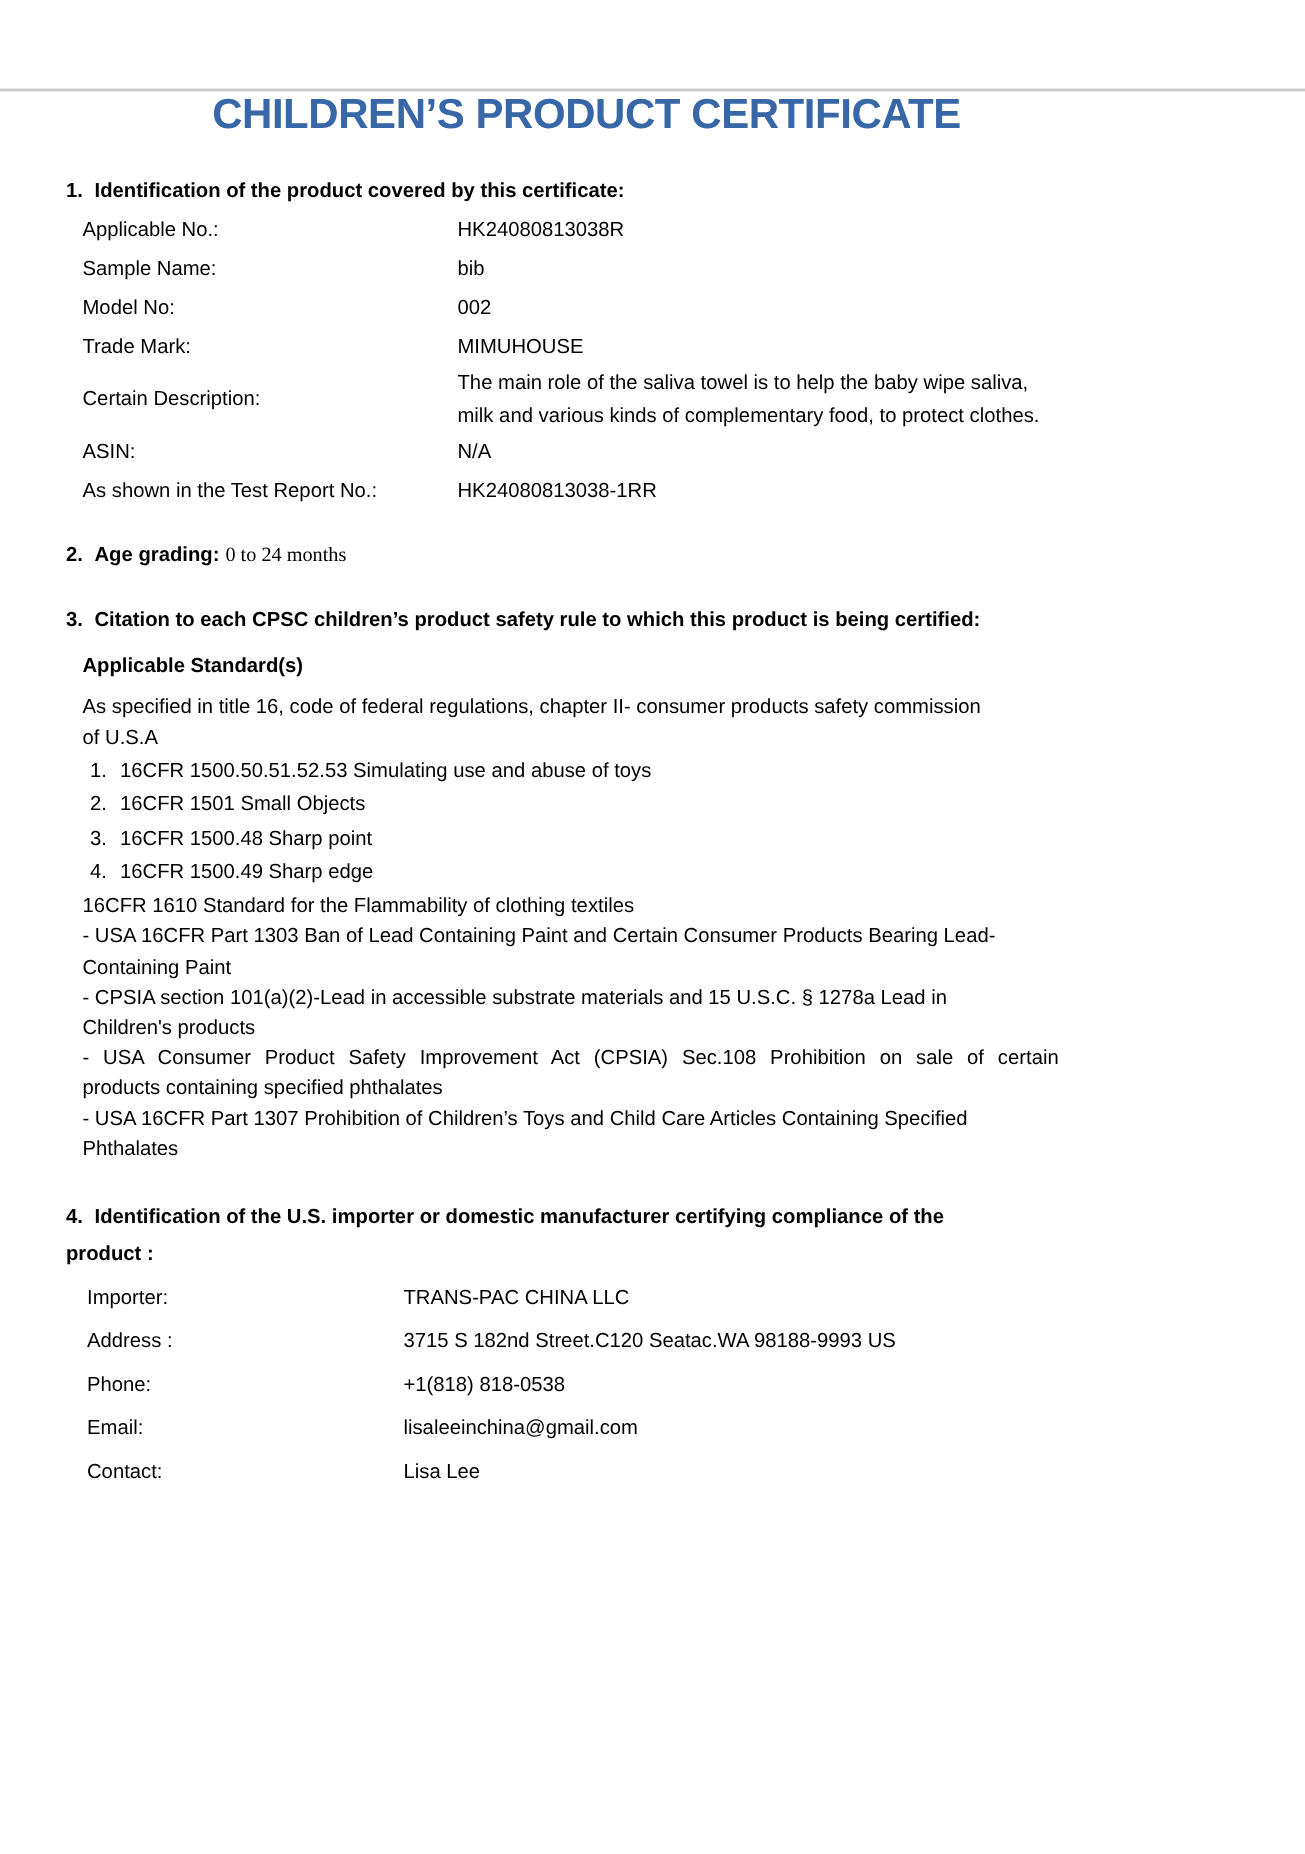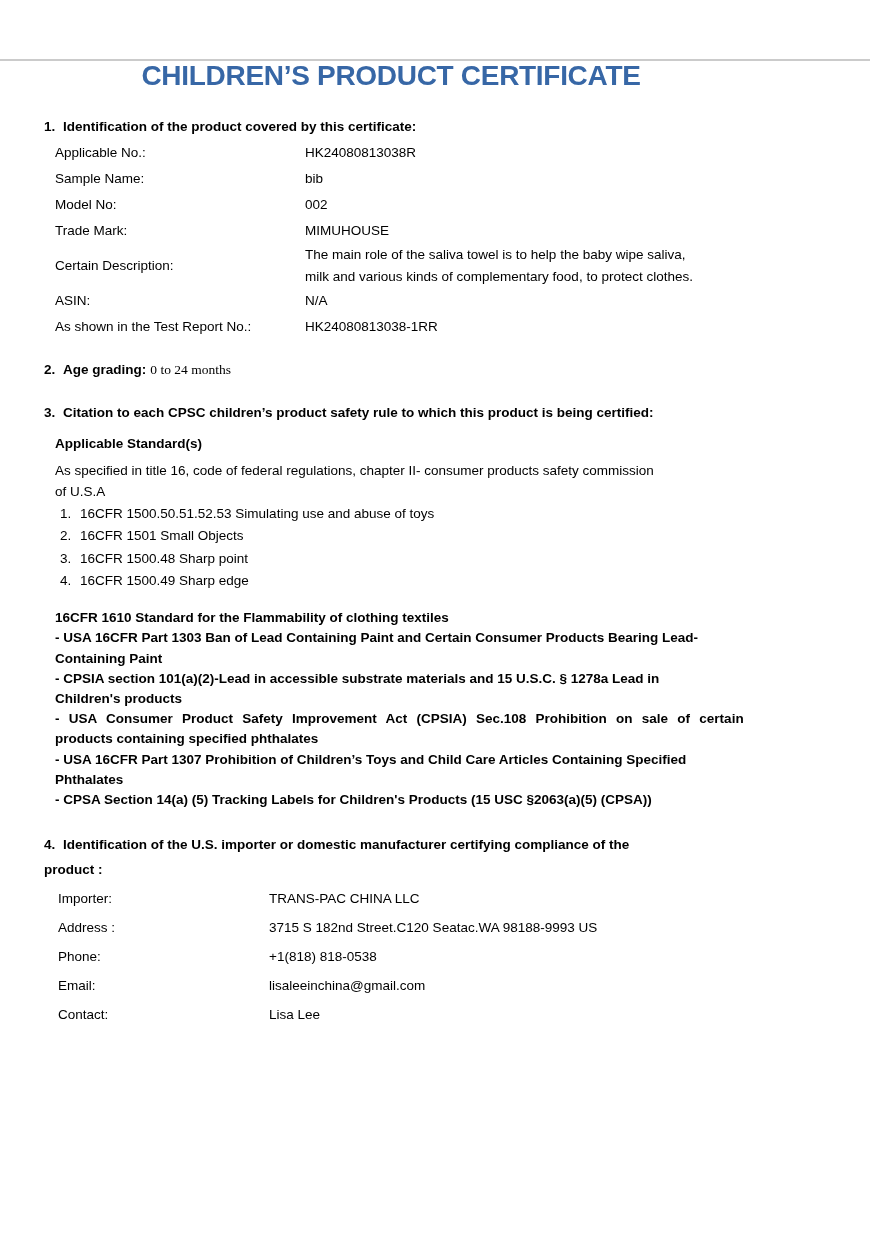--- a/index.html
+++ b/index.html
@@ -46,21 +46,21 @@
   #s2 .num { display: inline-block; width: 19px; font-weight: bold; }
   #s2 .h { font-weight: bold; }
   #s2 .v { margin-left: 4px; font-family: Liberation Serif, serif; }
 
   #s3 .sec-head { margin-top: 24px; }
   .subhead { margin: 12px 0 0 11px; font-size: 13.5px; font-weight: bold; line-height: 19px; }
   .std { margin-left: 11px; font-size: 13.5px; }
   .intro { margin: 8px 0 0; line-height: 20.5px; white-space: pre-line; }
   .olist { margin-top: 1px; padding-left: 5px; }
   .olist .itm { display: grid; grid-template-columns: 20px 1fr; line-height: 22.3px; }
-  .pars { margin-top: 16px; font-weight: bold; }
+  .pars { margin-top: 2px; }
   .pars p { margin: 0; line-height: 20.2px; white-space: pre-line; }
   .pars p.jspread::first-line { word-spacing: 5.5px; }
 
   #s4 .sec-head { margin-top: 22px; line-height: 25px; }
   #s4 .sec-head .txt { white-space: pre-line; }
   .rows4 { margin-top: 2px; margin-left: 14px; }
   .rows4 .row { grid-template-columns: 211px 1fr; min-height: 29px; }
 </style>
 </head>
 <body>
@@ -142,21 +142,20 @@
         <div class="pars">
           <p>16CFR 1610 Standard for the Flammability of clothing textiles</p>
           <p>- USA 16CFR Part 1303 Ban of Lead Containing Paint and Certain Consumer Products Bearing Lead-
 Containing Paint</p>
           <p>- CPSIA section 101(a)(2)-Lead in accessible substrate materials and 15 U.S.C. § 1278a Lead in
 Children's products</p>
           <p class="jspread">- USA Consumer Product Safety Improvement Act (CPSIA) Sec.108 Prohibition on sale of certain
 products containing specified phthalates</p>
           <p>- USA 16CFR Part 1307 Prohibition of Children’s Toys and Child Care Articles Containing Specified
 Phthalates</p>
-          <p>- CPSA Section 14(a) (5) Tracking Labels for Children's Products (15 USC §2063(a)(5) (CPSA))</p>
         </div>
       </div>
     </section>
 
     <section id="s4">
       <div class="sec-head">
         <span class="num">4.</span><span class="txt">Identification of the U.S. importer or domestic manufacturer certifying compliance of the
 product :</span>
       </div>
       <div class="rows rows4">

